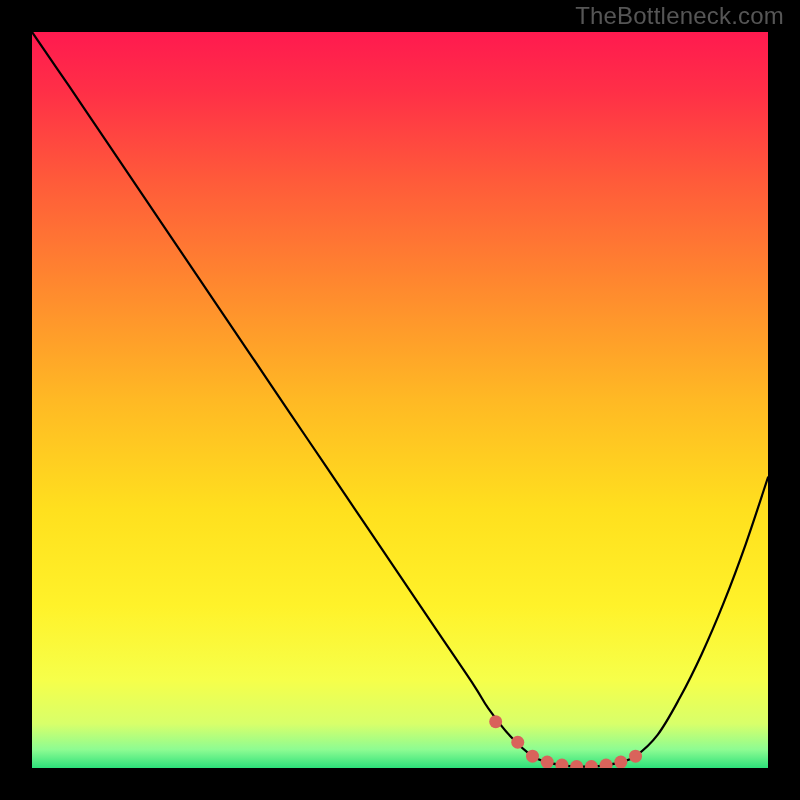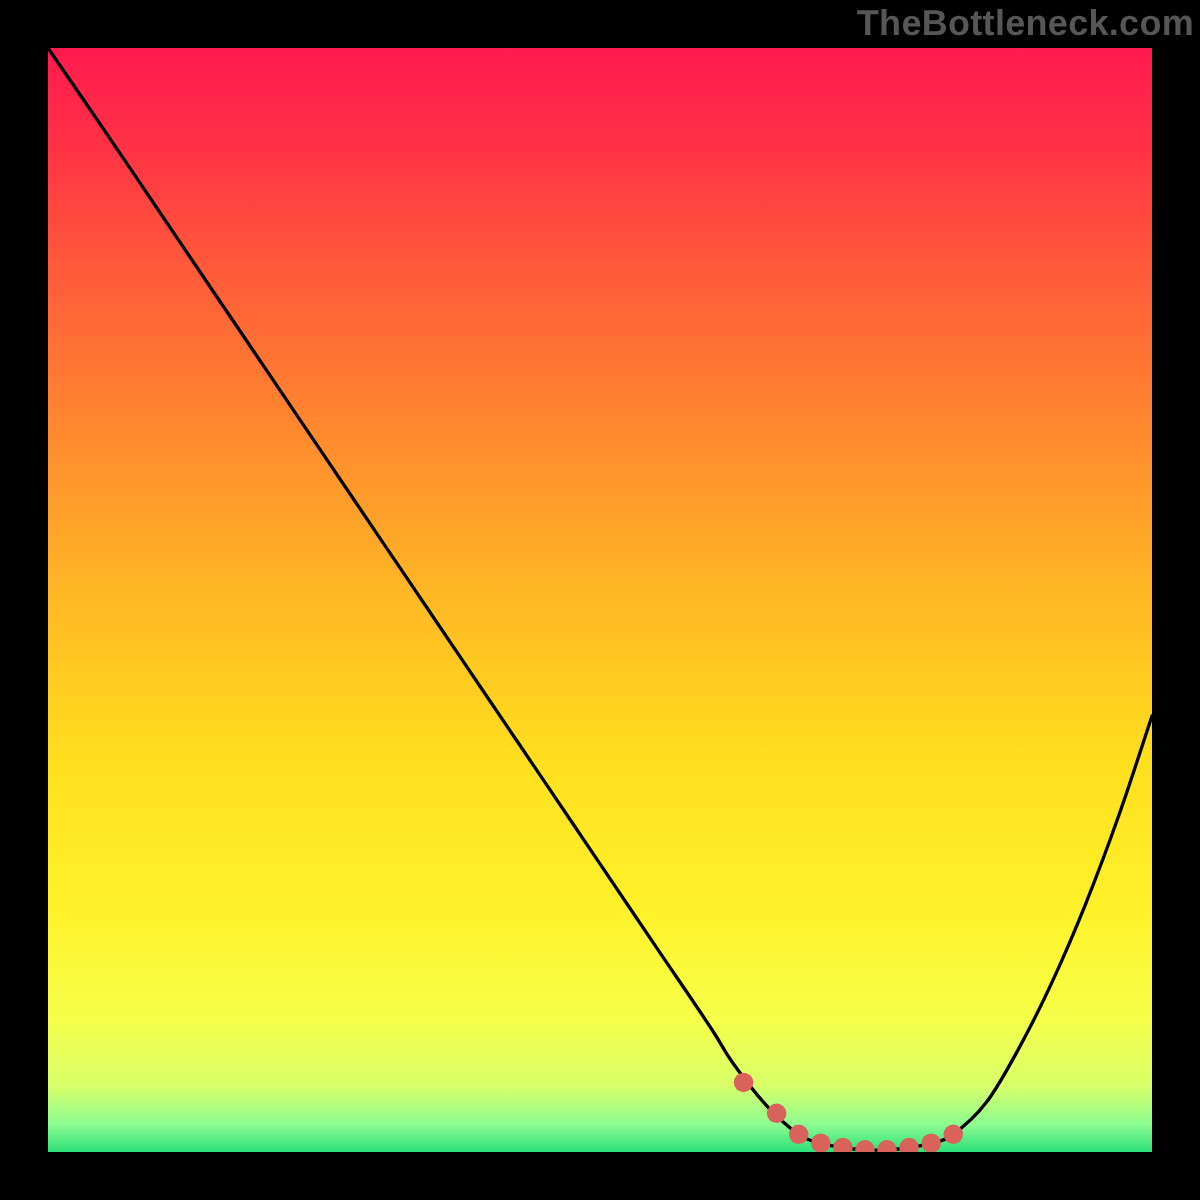--- a/index.html
+++ b/index.html
@@ -1,24 +1,24 @@
 <!DOCTYPE html>
 <html><head>
 <meta charset="utf-8">
 <style>
   * { margin: 0; padding: 0; box-sizing: border-box; }
   html, body { width: 800px; height: 800px; background: #000; overflow: hidden; }
   .wrap { position: relative; width: 800px; height: 800px; background: #000; }
   .attribution {
     position: absolute;
     top: 2px;
-    right: 4px;
+    right: 16px;
     font-family: Arial, Helvetica, sans-serif;
     font-size: 24px;
-    font-weight: 700;
+    font-weight: 400;
     color: #565656;
     letter-spacing: 0.2px;
   }
   .plot {
     position: absolute;
     left: 32px;
     top: 32px;
     width: 736px;
     height: 736px;
   }

